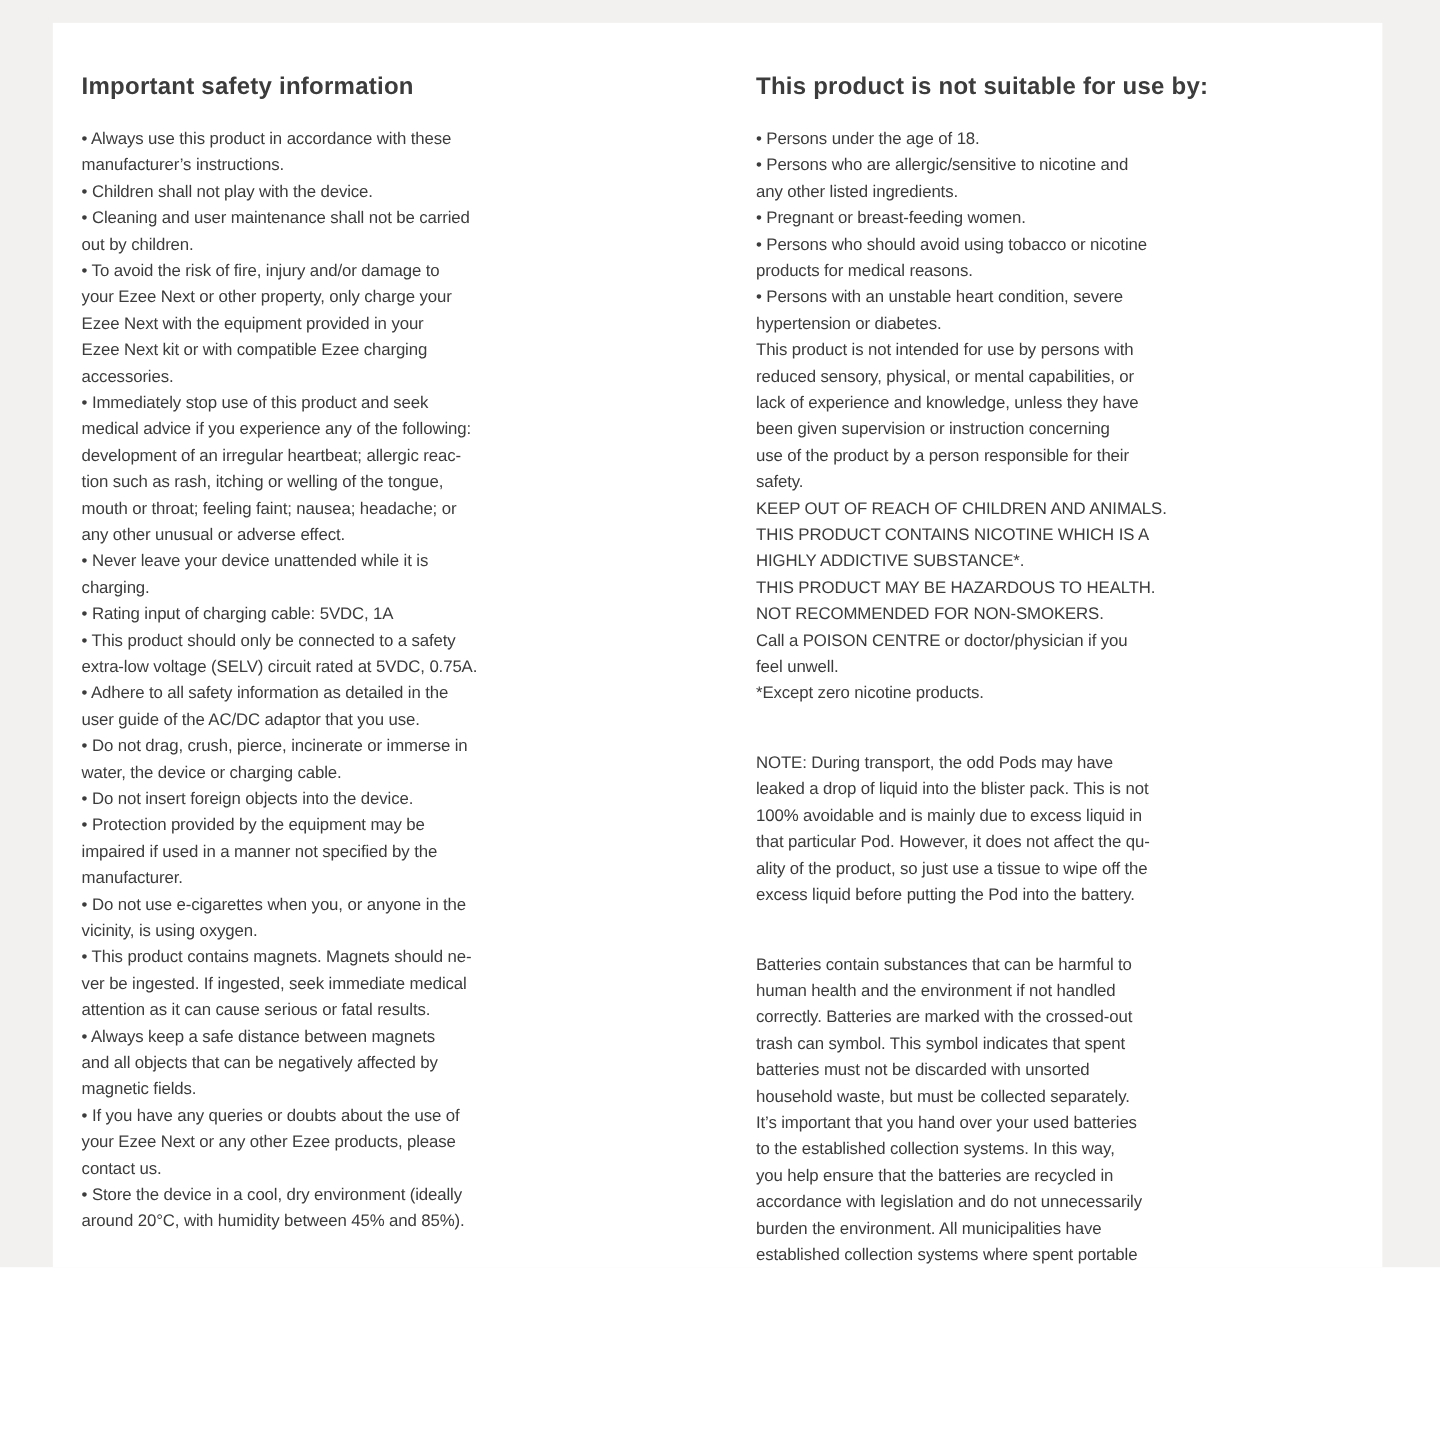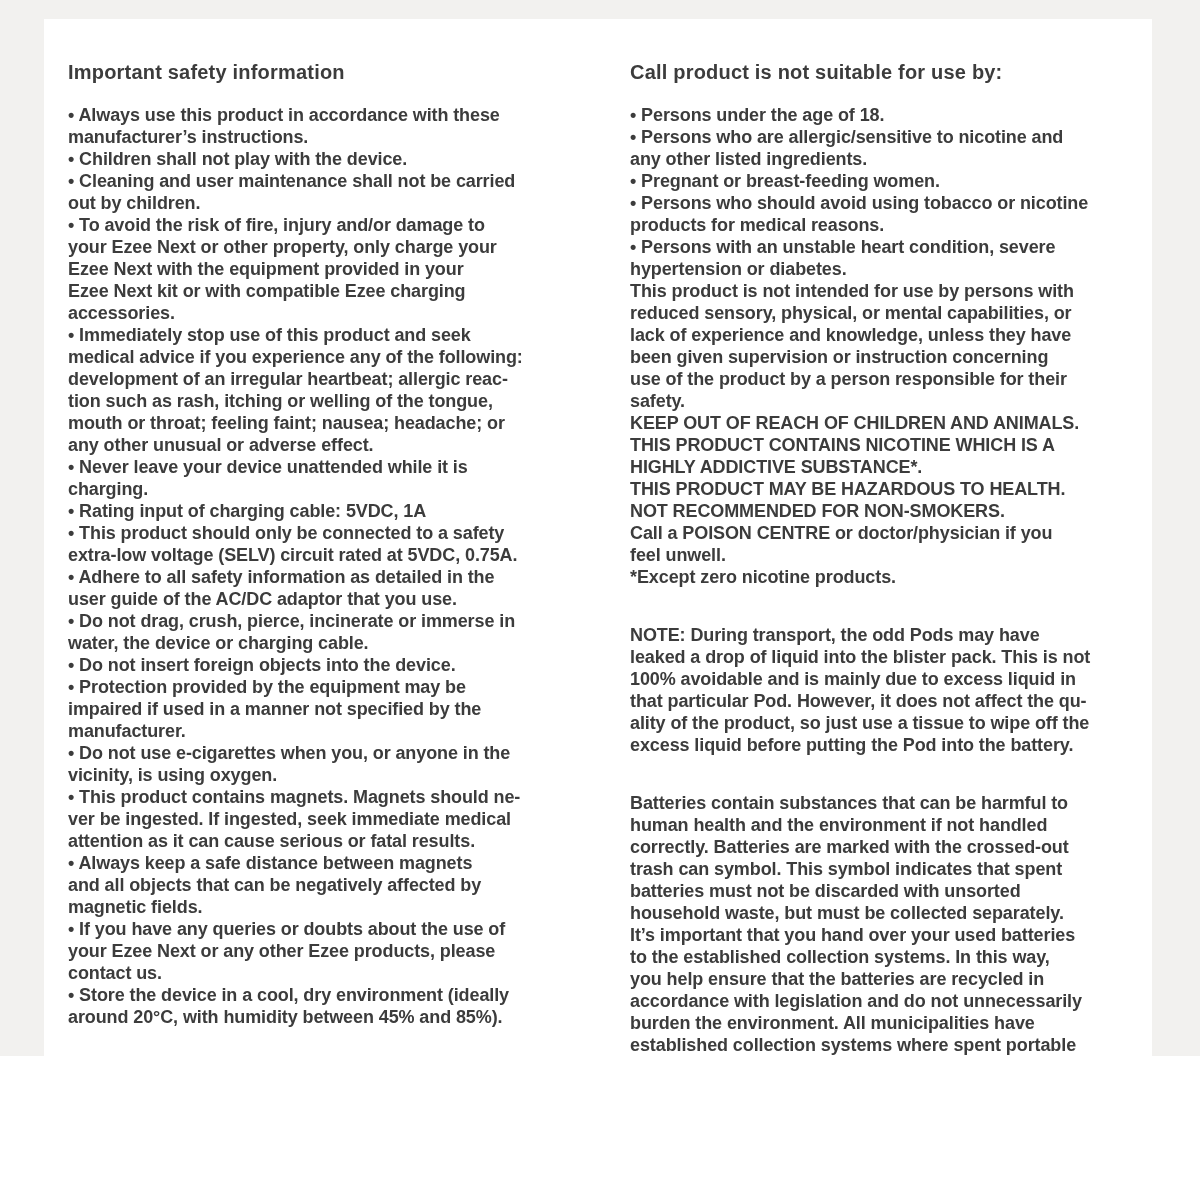--- a/index.html
+++ b/index.html
@@ -38,23 +38,23 @@
   h2.section-heading {
     margin: 0 0 20px 0;
     font-size: 20px;
     line-height: 24px;
     font-weight: 700;
     letter-spacing: 0.2px;
     color: var(--text-color, #3c3c3c);
   }
   .textblock {
     margin: 0;
-    font-size: 18px;
+    font-size: 14px;
     line-height: 22px;
-    font-weight: 700;
+    font-weight: 400;
     letter-spacing: -0.1px;
     color: var(--text-color, #3c3c3c);
     white-space: pre;
   }
   .textblock + .textblock {
     margin-top: 36px;
   }
 </style>
 </head>
 <body>
@@ -103,21 +103,21 @@
 and all objects that can be negatively affected by
 magnetic fields.
 • If you have any queries or doubts about the use of
 your Ezee Next or any other Ezee products, please
 contact us.
 • Store the device in a cool, dry environment (ideally
 around 20°C, with humidity between 45% and 85%).</p>
       </div>
 
       <div class="col col-right">
-        <h2 class="section-heading">Call product is not suitable for use by:</h2>
+        <h2 class="section-heading">This product is not suitable for use by:</h2>
         <p class="textblock">• Persons under the age of 18.
 • Persons who are allergic/sensitive to nicotine and
 any other listed ingredients.
 • Pregnant or breast-feeding women.
 • Persons who should avoid using tobacco or nicotine
 products for medical reasons.
 • Persons with an unstable heart condition, severe
 hypertension or diabetes.
 This product is not intended for use by persons with
 reduced sensory, physical, or mental capabilities, or

